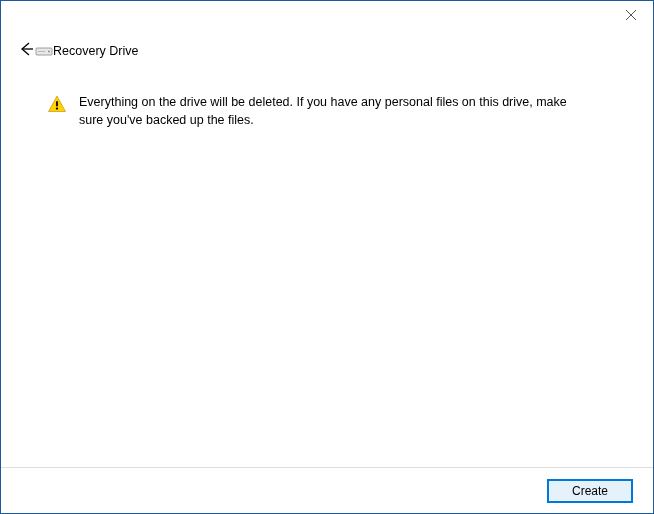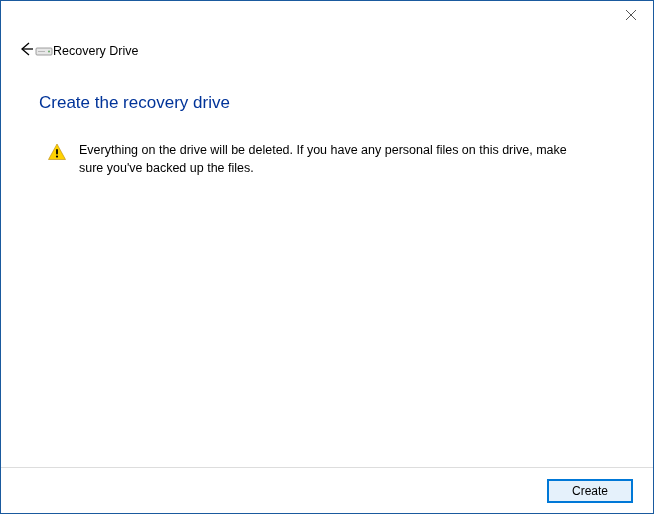--- a/index.html
+++ b/index.html
@@ -131,21 +131,20 @@
     <svg viewBox="0 0 18 14" width="18" height="14">
       <rect x="1" y="4" width="16" height="7" rx="1" fill="#e8e8e8" stroke="#888" stroke-width="0.8"></rect>
       <circle cx="14" cy="7.5" r="1" fill="#6a6"></circle>
       <line x1="3" y1="7.5" x2="10" y2="7.5" stroke="#aaa" stroke-width="0.8"></line>
     </svg>
   </span>
   <span class="header-title">Recovery Drive</span>
 </div>
 
 <div class="content">
-  <h1 class="page-heading">Create the recovery drive</h1>
   <div class="warning-row">
     <span class="warning-icon">
       <svg viewBox="0 0 20 20" width="20" height="20">
         <path d="M10 2 L18.5 17.5 L1.5 17.5 Z" fill="#ffd200" stroke="#b8860b" stroke-width="0.6"></path>
         <rect x="9.1" y="7" width="1.8" height="5.5" rx="0.9" fill="#000"></rect>
         <circle cx="10" cy="14.6" r="1.1" fill="#000"></circle>
       </svg>
     </span>
     <div class="warning-text">Everything on the drive will be deleted. If you have any personal files on this drive, make sure you've backed up the files.</div>
   </div>

